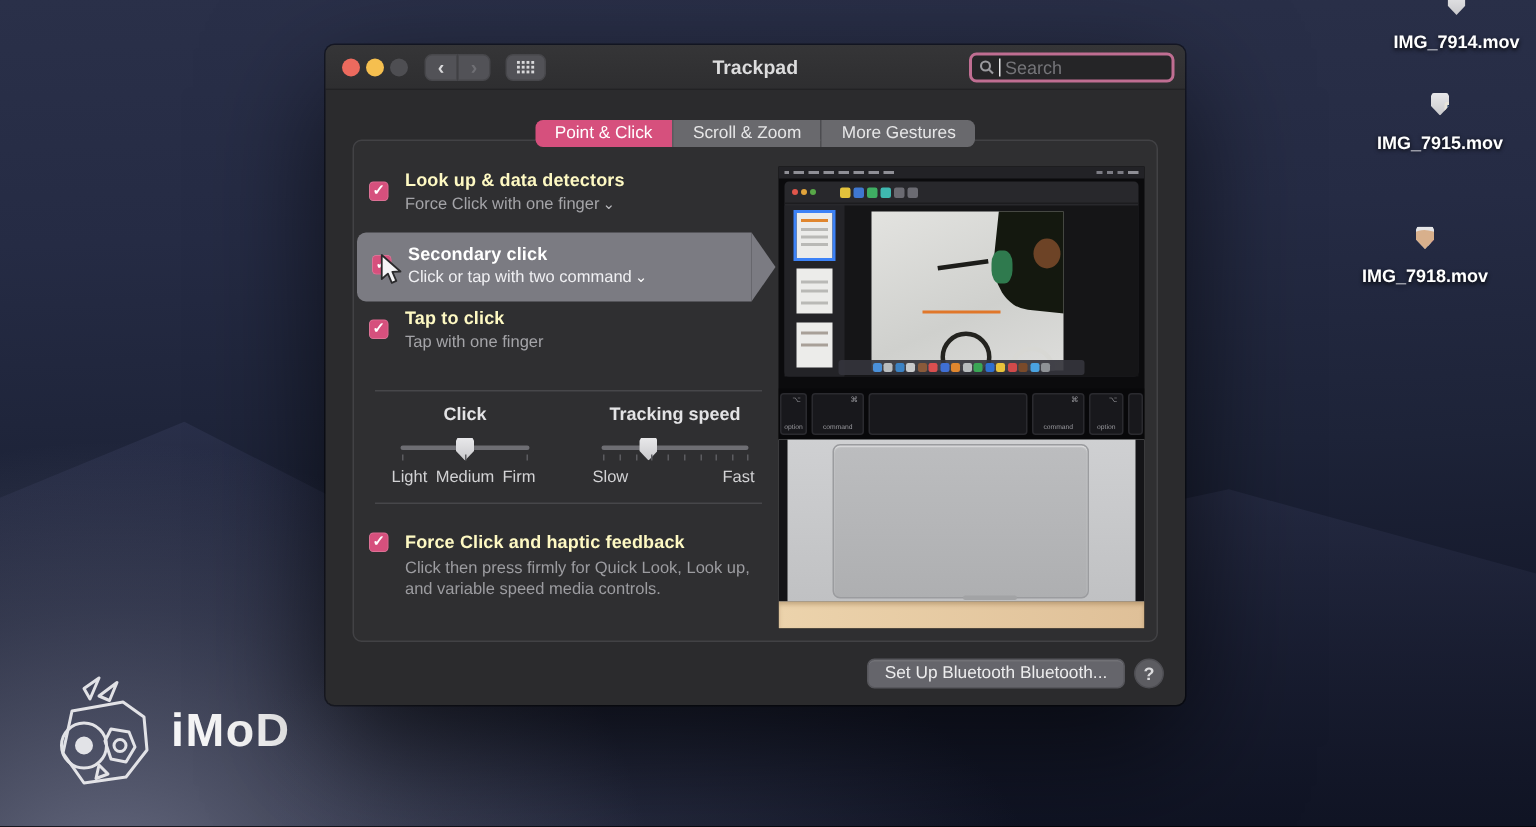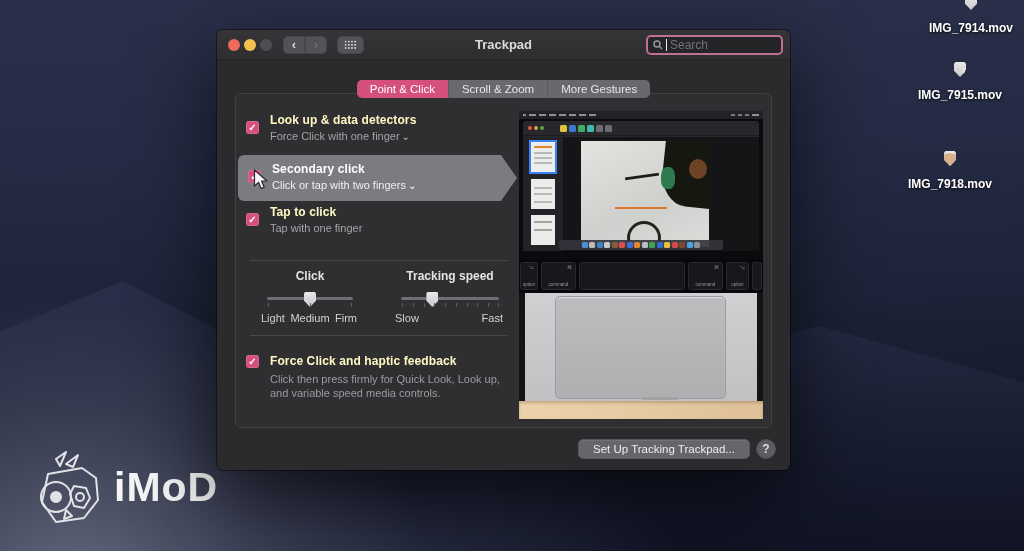--- a/index.html
+++ b/index.html
@@ -24,21 +24,21 @@
   .dicon .lbl { margin-top:6px; font-size:12px; font-weight:600; color:#fff; text-shadow:0 1px 3px rgba(0,0,0,.9); }
   .t14 { width:50px; height:12px; background:linear-gradient(180deg,#3a3f4b,#c9c3b4 70%,#8a6f50); }
   .t15 { width:56px; height:40px; background:linear-gradient(120deg,#cdbb9c,#b9a98c); }
   .t15 .scr { position:absolute; left:9px; top:6px; width:40px; height:27px; background:#16335e; border:2px solid #e8e4da; border-radius:2px; }
   .t18 { width:57px; height:38px; background:linear-gradient(110deg,#8a6744,#6e4f33); }
   .t18 .scr { position:absolute; left:8px; top:5px; width:42px; height:27px; background:linear-gradient(130deg,#d6336c,#a02458); border:2px solid #efe9e1; border-radius:2px; }
   .t18 .hand { position:absolute; left:-4px; bottom:-4px; width:26px; height:16px; background:#d8b08c; border-radius:50% 50% 0 0; transform:rotate(18deg); }
 
   
   .imod { position:absolute; left:26px; top:444px; display:flex; align-items:center; gap:10px; opacity:.95; }
-  .imod .txt { color:#fff; font-size:41px; font-weight:600; letter-spacing:1px; }
+  .imod .txt { color:#fff; font-size:31px; font-weight:600; letter-spacing:1px; }
 
   
   .win { position:absolute; left:217px; top:30px; width:573px; height:440px;
     background:#2b2b2d; border-radius:6px; box-shadow:0 28px 80px rgba(0,0,0,.65), 0 0 0 1px rgba(0,0,0,.45); }
   .titlebar { position:relative; height:30px; background:linear-gradient(#353537,#2e2e30);
     border-bottom:1px solid #222224; border-radius:6px 6px 0 0; }
   .tl { position:absolute; top:9px; width:12px; height:12px; border-radius:50%; }
   .tl.r { left:11px; background:#ec6a5e; } .tl.y { left:27px; background:#f5bf4f; } .tl.g { left:43px; background:#4e4e52; }
   .navbtn { position:absolute; top:6px; width:22px; height:18px; background:#525257; border:1px solid #47474b;
     color:#d9d9db; text-align:center; line-height:16px; font-size:13px; font-weight:700; }
@@ -232,21 +232,21 @@
         </span>
       </div>
 
       <div class="hl-row">
         <div class="hl-body"></div>
         <div class="hl-arrow"></div>
         <div class="check-row">
           <span class="cb">✓</span>
           <span class="ct">
             <div class="t">Secondary click</div>
-            <div class="s"><span>Click or tap with two fingers</span><span class="chev">⌄</span></div>
+            <div class="s"><span>Click or tap with two command</span><span class="chev">⌄</span></div>
           </span>
         </div>
       </div>
 
       <div class="check-row" style="left:10px; top:111px;">
         <span class="cb">✓</span>
         <span class="ct">
           <div class="t">Tap to click</div>
           <div class="s">Tap with one finger</div>
         </span>
@@ -406,20 +406,20 @@
           <span class="edge l"></span>
             <span class="edge r"></span>
           <div class="v-trackpad">
               <span class="v-notch"></span>
             </div>
         </div>
         <div class="v-desk"></div>
       </div>
     </div>
 
-    <div class="setup-btn">Set Up Tracking Trackpad...</div>
+    <div class="setup-btn">Set Up Bluetooth Bluetooth...</div>
     <div class="help-btn">?</div>
   </div>
 
   <svg class="cursor" width="16" height="22" viewBox="0 0 16 22">
     <path d="M1.5,1 L1.5,17 L5.6,13.4 L8.2,19.6 L11.2,18.3 L8.6,12.2 L14,12 Z" fill="#f5f5f7" stroke="#2a2a2c" stroke-width="1.2" stroke-linejoin="round"></path>
   </svg>
 </div>
 
 </body></html>

